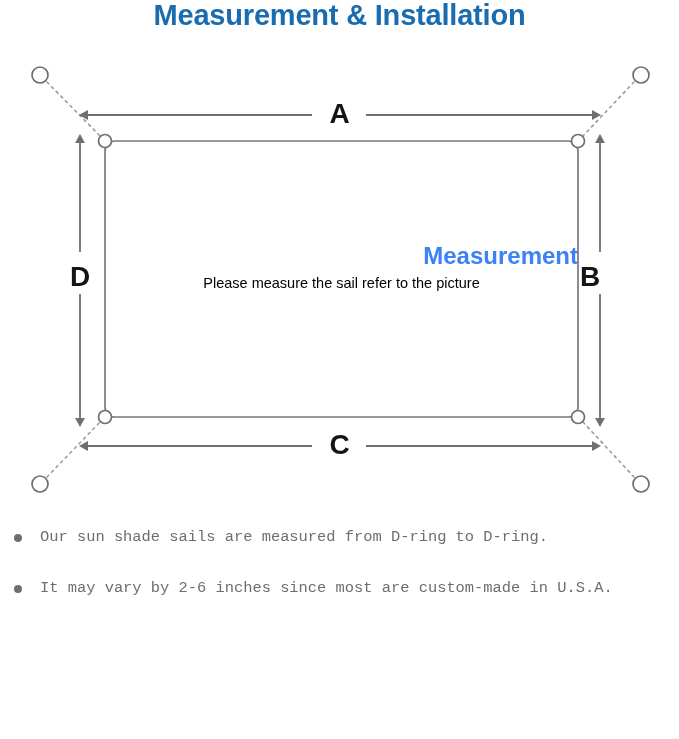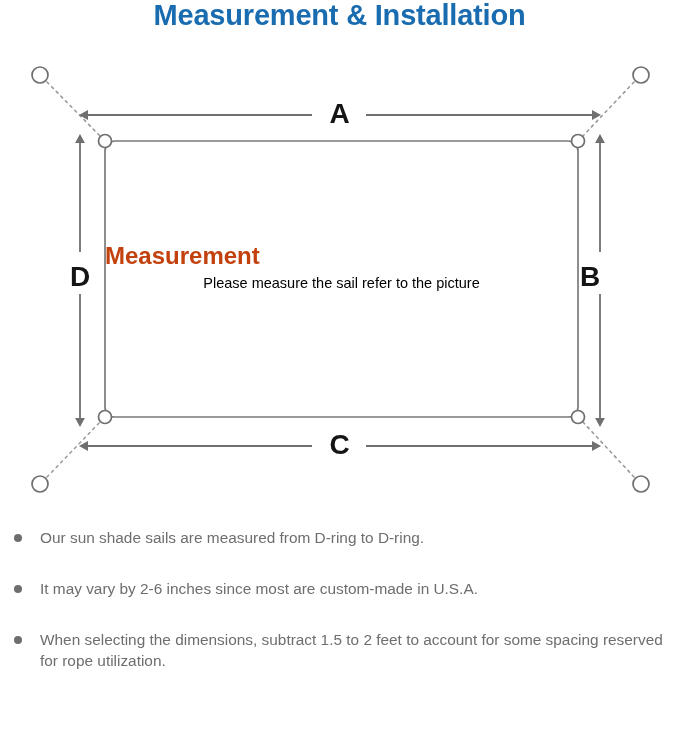--- a/index.html
+++ b/index.html
@@ -29,22 +29,22 @@
     position:absolute;
     left:0;top:46px;
     width:679px;height:470px;
   }
   .diagram svg{display:block;}
 
   
   .sail-label{
     position:absolute;
     left:105px;top:196px;width:473px;
-    text-align:left;
-    color:#c2410c;
+    text-align:right;
+    color:#3b82f6;
     font-size:24px;
     font-weight:bold;
     font-family:"Liberation Sans", sans-serif;
   }
   .sail-sub{
     position:absolute;
     left:105px;top:229px;width:473px;
     text-align:center;
     color:#000000;
     font-size:14.5px;
@@ -82,21 +82,21 @@
     font-family:"Liberation Sans", sans-serif;
   }
   .note + .note{margin-top:30px;}
   .note .bullet{
     position:absolute;
     left:5px;top:7px;
     width:8px;height:8px;
     border-radius:50%;
     background:#6e6e6e;
   }
-  .note .txt{display:block;}
+  .note .txt{display:block;font-family:Liberation Mono, monospace;}
 </style>
 </head>
 <body>
 
 <div id="page">
 
   <div class="title">Measurement &amp; Installation</div>
 
   <div class="diagram">
     <svg width="679" height="470" viewBox="0 0 679 470" xmlns="http://www.w3.org/2000/svg">
@@ -159,19 +159,15 @@
 
   <div class="notes">
     <div class="note">
       <span class="bullet"></span>
       <span class="txt">Our sun shade sails are measured from D-ring to D-ring.</span>
     </div>
     <div class="note">
       <span class="bullet"></span>
       <span class="txt">It may vary by 2-6 inches since most are custom-made in U.S.A.</span>
     </div>
-    <div class="note">
-      <span class="bullet"></span>
-      <span class="txt">When selecting the dimensions, subtract 1.5 to 2 feet to account for some spacing reserved for rope utilization.</span>
-    </div>
   </div>
 
 </div>
 
 </body></html>

